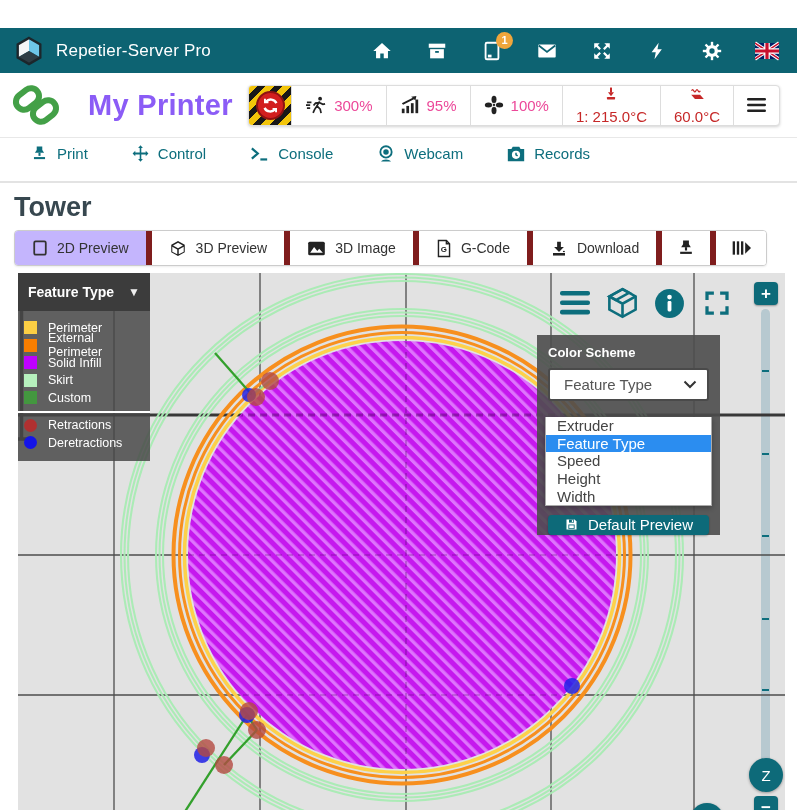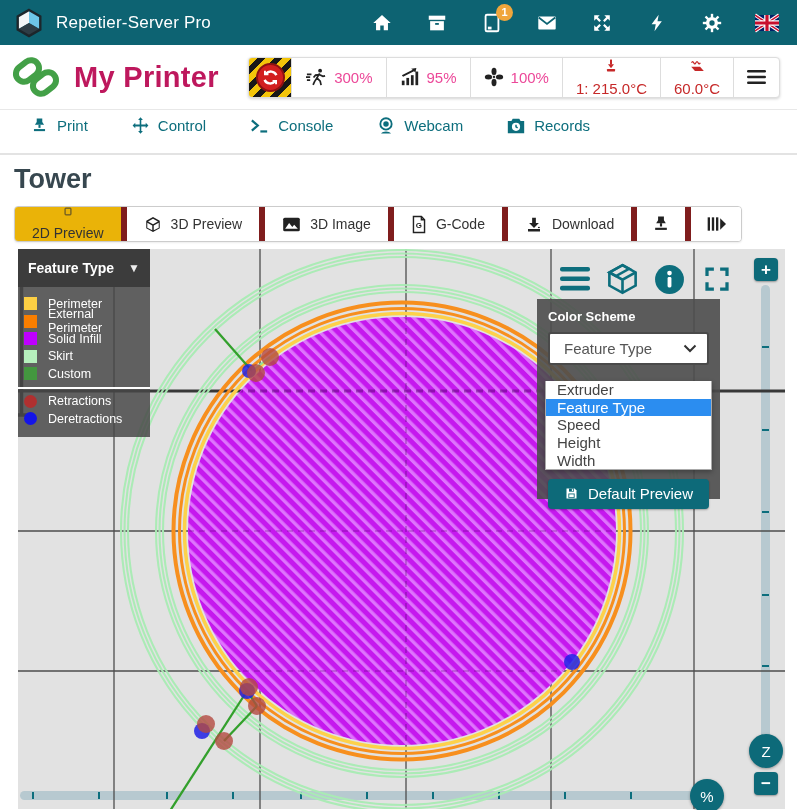--- a/index.html
+++ b/index.html
@@ -1,50 +1,50 @@
 <!DOCTYPE html>
 <html><head>
 <meta charset="utf-8">
 <style>
   * { margin:0; padding:0; box-sizing:border-box; }
   html,body { width:797px; background:#fff; font-family:"Liberation Sans","DejaVu Sans",sans-serif; }
   body { height:810px; overflow:hidden; }
 
   
-  .navbar { height:45px; background:#0d6372; display:flex; align-items:center; padding:0 14px; }
+  .navbar { height:45px; background:#0d6372; display:flex; align-items:center; padding:0 14px;margin-top:28px; }
   .navbar .brand { display:flex; align-items:center; gap:12px; }
   .navbar .brand-title { color:#fff; font-size:17px; font-weight:500; letter-spacing:.2px; }
   .nav-icons { margin-left:auto; display:flex; align-items:center; gap:31px; padding-right:4px; }
   .nav-ic { position:relative; width:24px; height:24px; display:flex; align-items:center; justify-content:center; cursor:pointer; }
   .badge { position:absolute; top:-7px; right:-9px; min-width:17px; height:17px; border-radius:50%;
            background:#f0a63c; color:#fff; font-size:11px; font-weight:700; display:flex; align-items:center; justify-content:center; }
 
   
   .printer-header { height:65px; background:#fff; display:flex; align-items:center; padding:0 17px 0 12px; border-bottom:1px solid #e8e8e8; }
-  .printer-name { font-size:29px; font-weight:700; color:#be185d; margin-left:14px; letter-spacing:.3px; }
+  .printer-name { font-size:29px; font-weight:700; color:#8b5cf6; margin-left:28px; letter-spacing:.3px; }
   .status-card { margin-left:auto; display:flex; align-items:stretch; height:41px; background:#fff; border:1px solid #ddd;
                  border-radius:4px; box-shadow:0 1px 3px rgba(0,0,0,.18); overflow:hidden; }
   .status-cell { display:flex; align-items:center; gap:7px; padding:0 13px; font-size:15px; color:#ec4899; border-left:1px solid #ddd; cursor:pointer; }
   .status-cell.first { border-left:none; padding:0; }
   .status-cell.red { color:#c62828;flex-direction:column; }
   .estop { width:42px; height:100%; background:repeating-linear-gradient(135deg,#f3c50a 0 6px,#181818 6px 12px);
            display:flex; align-items:center; justify-content:center; }
   .estop-core { width:29px; height:29px; border-radius:50%; background:#d21f1f; border:2px solid #8d1212; display:flex; align-items:center; justify-content:center; }
 
   
   .tabs { height:45px; display:flex; align-items:center; gap:43px; padding:0 0 12px 30px; border-bottom:2px solid #e3e3e3; background:#fff; }
   .tab { display:flex; align-items:center; gap:8px; color:#0d6e7d; font-size:15px; font-weight:500; cursor:pointer; }
 
   
   .job-title { font-size:27px; font-weight:700; color:#37474f; margin:9px 0 7px 14px; }
   .btn-group { margin-left:14px; display:inline-flex; align-items:stretch; height:36px; border:1px solid #ccc; border-radius:4px;
                overflow:hidden; background:#fff; box-shadow:0 1px 2px rgba(0,0,0,.08); }
   .vbtn { display:flex; align-items:center; gap:9px; padding:0 17px; font-size:14px; color:#333; border-left:6px solid #7f1d1d; cursor:pointer; background:#fff; white-space:nowrap; }
   .vbtn.firstb { border-left:none; }
-  .vbtn.active { background:#eab308;flex-direction:column; }
+  .vbtn.active { background:#c4b5fd; }
   .vbtn.icon-only { padding:0 14px; }
 
   
   .preview { position:relative; margin:7px 0 0 18px; width:767px; height:560px; background:#e2e2e2; overflow:visible; }
   .canvas { position:absolute; left:0; top:0; z-index:2; }
 
   .htrack { position:absolute; z-index:1; left:2px; top:542px; width:698px; height:9px; background:#b7c9d0; border-radius:5px; }
   .vtrack { position:absolute; z-index:1; left:743px; top:36px; width:9px; height:470px; background:#b7c9d0; border-radius:5px; }
   .tick-v { position:absolute; z-index:1; width:7px; height:2px; background:#0d6e7d; left:744px; }
   .tick-h { position:absolute; z-index:1; width:2px; height:7px; background:#0d6e7d; top:543px; }
@@ -56,29 +56,29 @@
   .legend { position:absolute; z-index:3; left:0; top:0; width:132px; color:#fff; }
   .legend-header { height:38px; background:#3c3c3c; display:flex; align-items:center; padding:0 10px; font-size:14px; font-weight:700; cursor:pointer; }
   .legend-header .caret { margin-left:auto; font-size:12px; color:#eee; }
   .legend-body { background:rgba(70,70,70,.84); padding:8px 0 9px 0; }
   .lrow { display:flex; align-items:center; height:17.5px; padding-left:6px; font-size:12.5px; cursor:pointer; }
   .lsw { width:13px; height:13px; margin-right:11px; flex:none; }
   .lsw.round { border-radius:50%; }
   .ldiv { height:2px; background:#fff; margin:4px 0; }
 
   
-  .cpanel { position:absolute; z-index:3; left:519px; top:50px; width:183px; height:200px; background:rgba(77,77,77,.9); padding:10px 11px; }
+  .cpanel { position:absolute; z-index:3; left:519px; top:62px; width:183px; height:200px; background:rgba(77,77,77,.9); padding:10px 11px; }
   .cpanel-label { color:#fff; font-size:13px; font-weight:700; margin-bottom:8px; }
   .cselect { height:33px; background:#fff; border:2px solid #4a4a4a; border-radius:3px; display:flex; align-items:center;
              padding:0 10px 0 14px; font-size:15px; color:#555; cursor:pointer; }
   .cselect .chev { margin-left:auto; }
   .clist { background:#fff; border:1px solid #aaa; border-top:none; box-shadow:0 2px 5px rgba(0,0,0,.3); margin:16px -3px 0 -3px; }
   .copt { height:17.6px; display:flex; align-items:center; padding-left:11px; font-size:15px; color:#444; cursor:pointer; }
   .copt.hl { background:#2b8df0; color:#fff; }
-  .cbtn { margin-top:9px; height:30px; background:#0d6a79; border-radius:4px; color:#fff; font-size:15px;
+  .cbtn { margin-top:9px; height:20px; background:#0d6a79; border-radius:4px; color:#fff; font-size:15px;
           display:flex; align-items:center; justify-content:center; gap:9px; cursor:pointer; box-shadow:0 1px 2px rgba(0,0,0,.3); }
 
   
   .sqbtn { position:absolute; z-index:3; width:24px; height:23px; background:#0d6a79; color:#fff; border-radius:4px;
            display:flex; align-items:center; justify-content:center; font-size:17px; font-weight:700; cursor:pointer; box-shadow:0 1px 2px rgba(0,0,0,.35); }
   .plusb { left:736px; top:9px; }
   .minusb { left:736px; top:523px; }
   .handle { position:absolute; z-index:3; width:34px; height:34px; border-radius:50%; background:#0d6a79; color:#fff;
             display:flex; align-items:center; justify-content:center; font-size:15px; cursor:grab; box-shadow:0 1px 3px rgba(0,0,0,.35); }
   .zh { left:731px; top:485px; }

